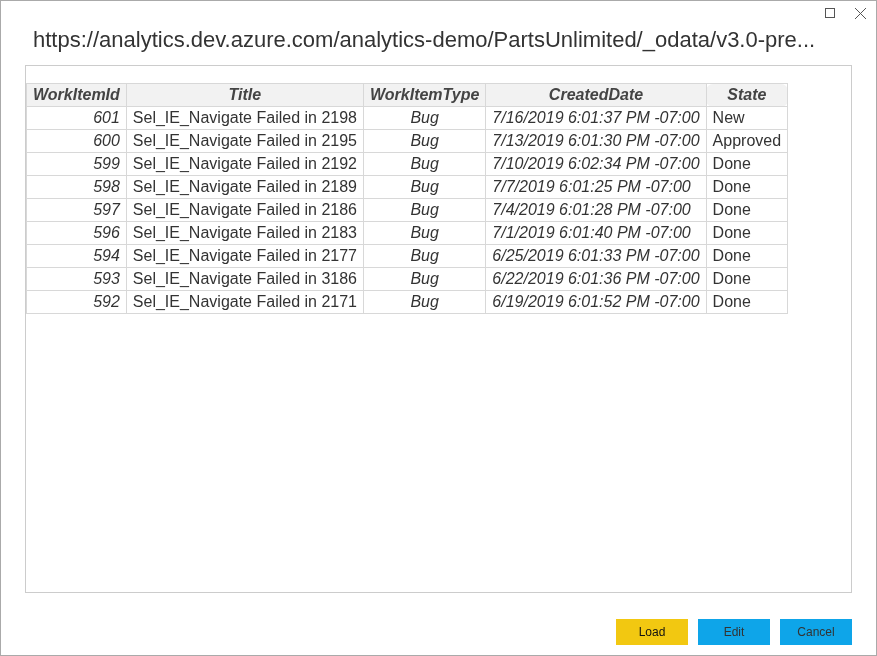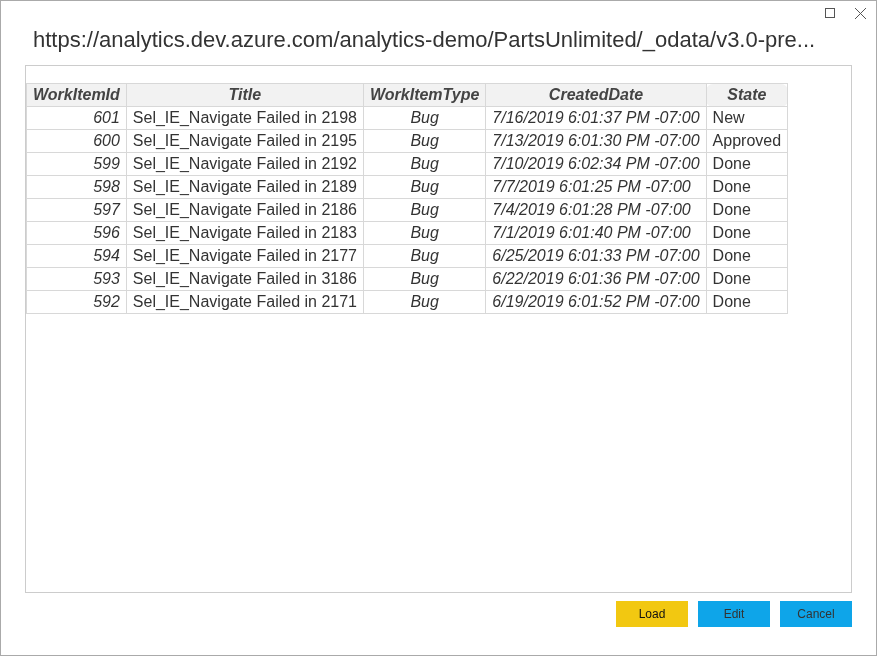--- a/index.html
+++ b/index.html
@@ -76,21 +76,21 @@
     td.type { text-align: center; width: 90px; font-style: italic;}
     td.date { font-style: italic; width: 160px;}
     td.state { text-align: left; width: 55px;}
     th.col-id { width:80px; }
     th.col-title { width:165px; }
     th.col-type { width:90px; }
     th.col-date { width:160px; }
     th.col-state { width:55px;border-radius:7px; }
     .button-bar {
       position: absolute;
-      bottom: 28px;
+      bottom: 10px;
       right: 24px;
       display: flex;
       gap: 10px;
     }
     .button-bar button {
       min-width: 72px;
       height: 26px;
       font-size: 12px;
       border: none;
       background: #0ea5e9;

